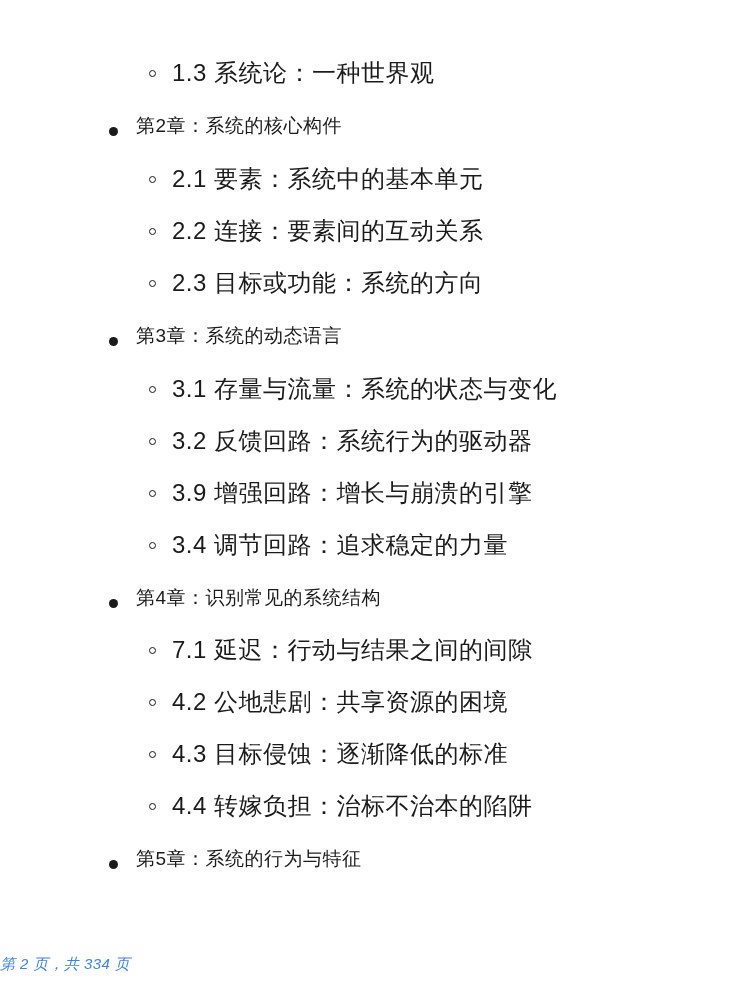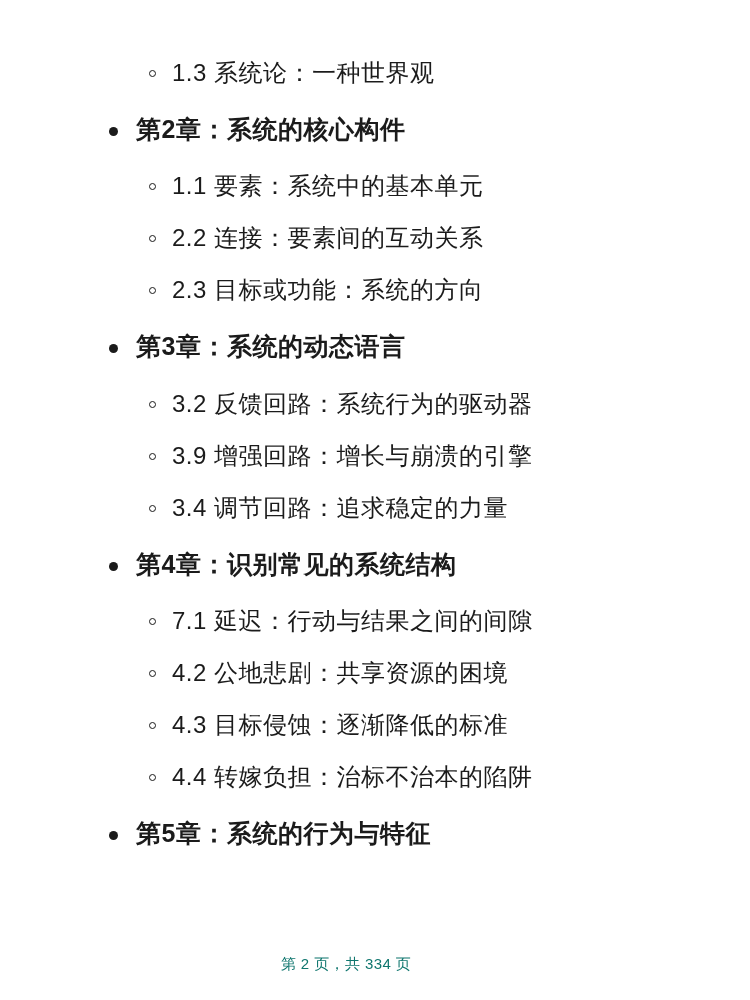--- a/index.html
+++ b/index.html
@@ -23,26 +23,26 @@
     position: relative;
   }
   .toc {
     list-style: none;
     margin: 0;
     padding: 0;
   }
   
   .chapter {
     position: relative;
-    font-size: 25px;
+    font-size: 19px;
     line-height: 1.25;
     letter-spacing: 0.5px;
     padding-left: 82px;
     margin: 26px 0 26px 0;
-    font-weight: 700;
+    font-weight: 400;
   }
   .chapter::before {
     content: "";
     position: absolute;
     left: 55px;
     top: 13px;
     width: 9px;
     height: 9px;
     background: #1b1b1b;
     border-radius: 50%;
@@ -67,37 +67,38 @@
     border-radius: 50%;
     box-sizing: border-box;
     background: transparent;
   }
   .sec-label { white-space: nowrap; }
   .footer {
     position: absolute;
     left: 0;
     right: 0;
     bottom: 26px;
-    text-align: center;
     font-size: 15px;
-    color: #0f766e;
+    color: #3b82f6;
     letter-spacing: 0.4px;
+    font-style: italic;
   }
 </style>
 </head>
 <body>
 
 <div class="page">
   <ul class="toc" id="toc-list">
       <li class="section"><span class="sec-label">1.3 系统论：一种世界观</span></li>
       <li class="chapter"><span class="sec-label">第2章：系统的核心构件</span></li>
-      <li class="section"><span class="sec-label">1.1 要素：系统中的基本单元</span></li>
+      <li class="section"><span class="sec-label">2.1 要素：系统中的基本单元</span></li>
       <li class="section"><span class="sec-label">2.2 连接：要素间的互动关系</span></li>
       <li class="section"><span class="sec-label">2.3 目标或功能：系统的方向</span></li>
       <li class="chapter"><span class="sec-label">第3章：系统的动态语言</span></li>
+      <li class="section"><span class="sec-label">3.1 存量与流量：系统的状态与变化</span></li>
       <li class="section"><span class="sec-label">3.2 反馈回路：系统行为的驱动器</span></li>
       <li class="section"><span class="sec-label">3.9 增强回路：增长与崩溃的引擎</span></li>
       <li class="section"><span class="sec-label">3.4 调节回路：追求稳定的力量</span></li>
       <li class="chapter"><span class="sec-label">第4章：识别常见的系统结构</span></li>
       <li class="section"><span class="sec-label">7.1 延迟：行动与结果之间的间隙</span></li>
       <li class="section"><span class="sec-label">4.2 公地悲剧：共享资源的困境</span></li>
       <li class="section"><span class="sec-label">4.3 目标侵蚀：逐渐降低的标准</span></li>
       <li class="section"><span class="sec-label">4.4 转嫁负担：治标不治本的陷阱</span></li>
       <li class="chapter"><span class="sec-label">第5章：系统的行为与特征</span></li>
     </ul>

